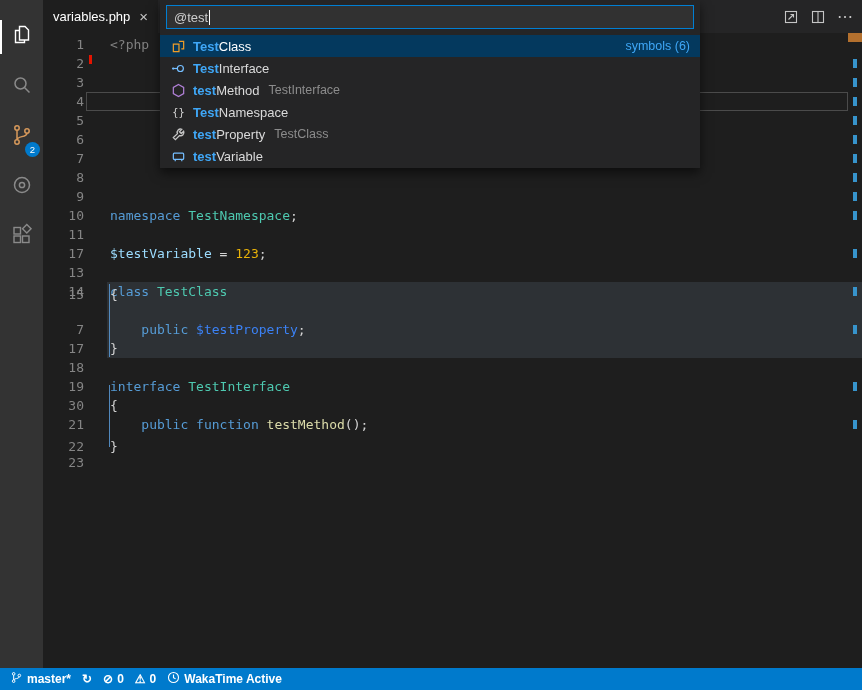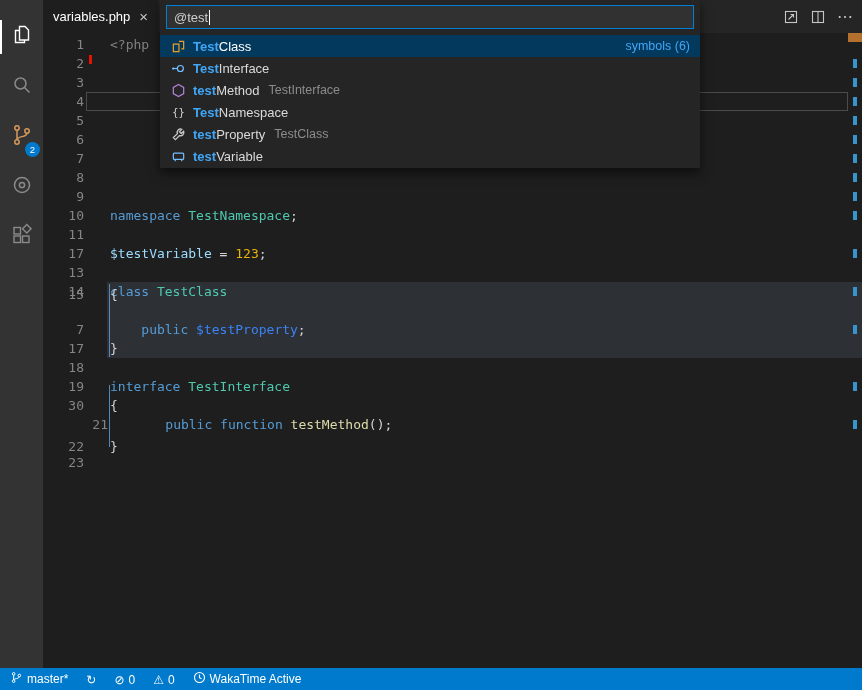--- a/index.html
+++ b/index.html
@@ -52,21 +52,21 @@
   .qo-icon svg { width:15px; height:15px; }
   .qo-match { color:#3FA7F7; font-weight:600; }
   .qo-rest { color:#DADADA; }
   .qo-row.selected .qo-rest { color:#FFFFFF; }
   .qo-desc { color:#8C8C8C; margin-left:9px; font-size:12.5px; }
   .qo-group { margin-left:auto; color:#3FA7F7; font-size:12.5px; }
 
   
   .status-bar { position:absolute; left:0; right:0; bottom:0; height:22px; background:#007ACC; color:#FFFFFF;
                 display:flex; align-items:center; font-size:12px; padding:0 10px; z-index:80; }
-  .sb-left { display:flex; gap:18px; align-items:flex-end; }
+  .sb-left { display:flex; gap:11px; align-items:center;font-weight:bold; }
   .sb-right { margin-left:auto; display:flex; gap:15px; align-items:center; }
   .sb-item { display:flex; align-items:center; gap:4px; cursor:pointer; white-space:nowrap; }
   .sb-item svg { width:13px; height:13px; }
   .sb-glyph { font-size:12px; line-height:1; }
 </style>
 </head>
 <body>
 
 <div class="app">
 
@@ -222,21 +222,21 @@
             <span class="code"></span>
           </div>
           <div class="line-row" style="top: 344px;">
             <span class="gutter-num">19</span>
             <span class="code"><span style="color: rgb(86, 156, 214);">interface</span><span style="color: rgb(212, 212, 212);"> </span><span style="color: rgb(78, 201, 176);">TestInterface</span></span>
           </div>
           <div class="line-row" style="top: 363px;">
             <span class="gutter-num">30</span>
             <span class="code"><span style="color: rgb(212, 212, 212);">{</span></span>
           </div>
-          <div class="line-row" style="top: 382px; margin-left: 24px;">
+          <div class="line-row" style="top: 382px;">
             <span class="gutter-num">21</span>
             <span class="code"><span style="color: rgb(212, 212, 212);">    </span><span style="color: rgb(86, 156, 214);">public</span><span style="color: rgb(212, 212, 212);"> </span><span style="color: rgb(86, 156, 214);">function</span><span style="color: rgb(212, 212, 212);"> </span><span style="color: rgb(220, 220, 170);">testMethod</span><span style="color: rgb(212, 212, 212);">();</span></span>
           </div>
           <div class="line-row" style="top: 404px;">
             <span class="gutter-num">22</span>
             <span class="code"><span style="color: rgb(212, 212, 212);">}</span></span>
           </div>
           <div class="line-row" style="top: 420px;">
             <span class="gutter-num">23</span>
             <span class="code"></span>

